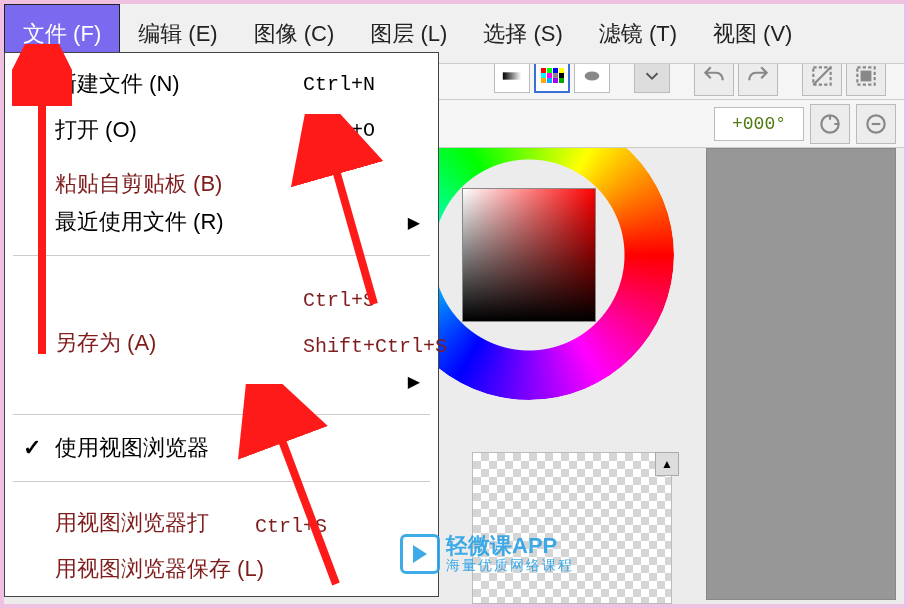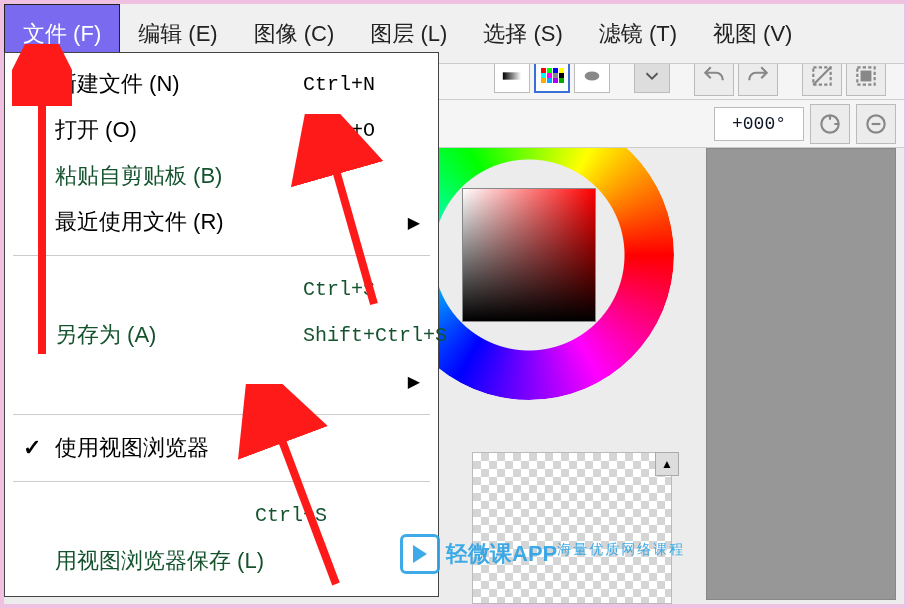--- a/index.html
+++ b/index.html
@@ -49,21 +49,21 @@
     padding: 8px 0 12px 0;
   }
   .menu-item {
     display: flex;
     align-items: center;
     height: 46px;
     padding: 0 10px 0 50px;
     font-size: 22px;
     position: relative;
   }
-  .menu-item.disabled { color: #14532d; }
+  .menu-item.disabled { color: #7f1d1d; align-items: flex-end; }
   .menu-item .label { flex: 0 0 auto; }
   .menu-item .shortcut {
     position: absolute;
     left: 298px;
     font-family: Liberation Mono, monospace;
     font-size: 20px;
   }
   .menu-item .submenu-arrow {
     position: absolute;
     right: 18px;
@@ -123,21 +123,21 @@
   }
   .angle-box {
     width: 90px; height: 34px;
     background: #fff;
     border: 1px solid #bbb;
     display: flex;
     align-items: center;
     justify-content: center;
     font-family: "Courier New", monospace;
     font-size: 18px;
-    color: #0f172a;
+    color: #4d7c0f;
     margin-left: 21px;
   }
   .icon-btn {
     width: 40px; height: 40px;
     background: #ececec;
     border: 1px solid #bbb;
     cursor: pointer;
     display:flex; align-items:center; justify-content:center;
   }
   .icon-btn svg { width: 26px; height: 26px; stroke:#888; fill:none; stroke-width:2; }
@@ -223,21 +223,21 @@
     border-radius: 6px;
     display:flex; align-items:center; justify-content:center;
   }
   .watermark .wm-icon::before {
     content:"";
     width:0;height:0;
     border-left: 14px solid #2aa3e6;
     border-top: 9px solid transparent;
     border-bottom: 9px solid transparent;
   }
-  .watermark .wm-text { display:flex; flex-direction:row; line-height:1.1;}
+  .watermark .wm-text { display:flex; flex-direction:column; line-height:1.1;}
   .watermark .wm-title { font-size: 22px; font-weight:bold; }
   .watermark .wm-sub { font-size: 14px; letter-spacing:2px;}
   
   .arrow { position:absolute; z-index: 40; }
 </style>
 </head>
 <body>
 
 <div class="menubar">
   <div class="menubar-item active">文件 (F)</div>
@@ -373,20 +373,21 @@
   <div class="menu-item">
     <span class="submenu-arrow">▶</span>
   </div>
   <div class="menu-sep"></div>
   <div class="menu-item">
     <span class="check">✓</span>
     <span class="label">使用视图浏览器</span>
   </div>
   <div class="menu-sep"></div>
   <div class="menu-item disabled">
+    <span class="label">用视图浏览器打</span>
     <span class="shortcut" style="left:250px">Ctrl+S</span>
   </div>
   <div class="menu-item disabled">
     <span class="label">用视图浏览器保存 (L)</span>
   </div>
 </div>
 
 <svg class="arrow" style="left:8px;top:40px" width="60" height="320">
   <defs>
       <marker id="ah1" markerWidth="12" markerHeight="12" refX="6" refY="6" orient="auto">

